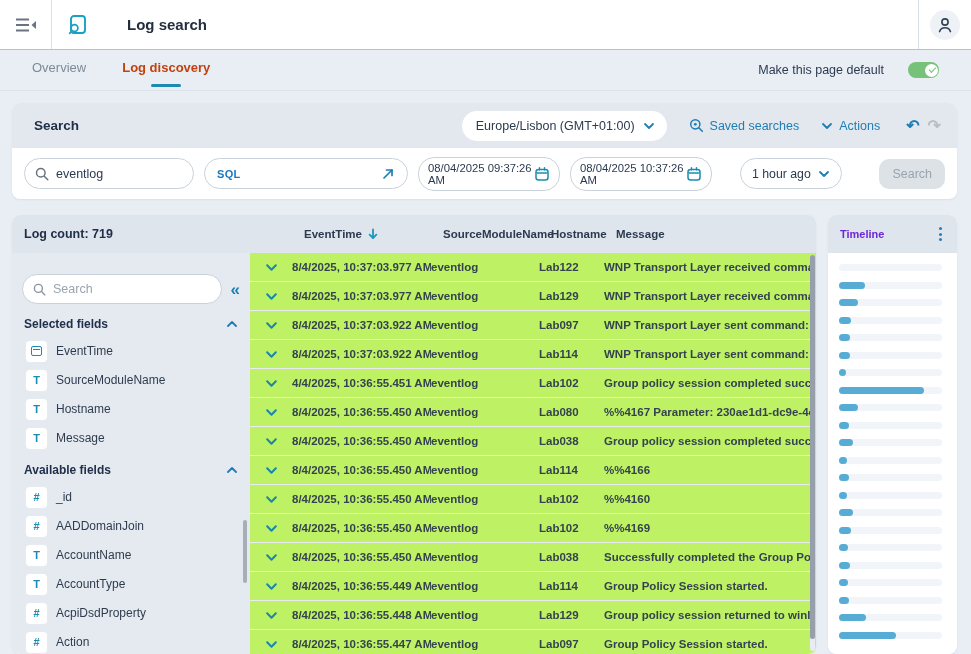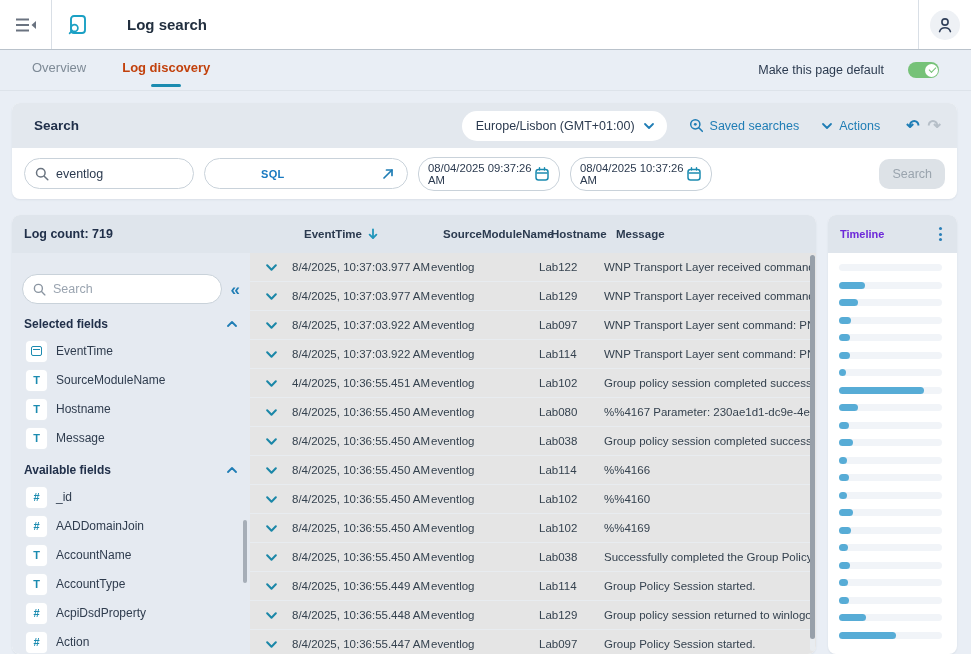--- a/index.html
+++ b/index.html
@@ -39,21 +39,21 @@
   .link-btn { display:flex; align-items:center; gap:6px; color:#1f7db5; font-size:12.5px; cursor:pointer; }
   .sc-header .gap { width:22px; }
   .history-ic { font-size:16px; font-weight:bold; line-height:1; cursor:pointer; padding:0 4px; }
   .undo { color:#1f7db5; }
   .redo { color:#b6bfc8; }
   .sc-body { height:51px; display:flex; align-items:center; gap:10px; padding:0 12px; }
   .inp { border:1px solid #c9d2da; border-radius:16px; height:31px; display:flex; align-items:center; background:#fff; }
   .query-box { width:170px; padding:0 10px; gap:7px; }
   .query-box input { border:none; outline:none; width:100%; font-size:12.5px; color:#2b3a4f; font-family:"Liberation Sans", sans-serif; background:transparent; }
   .sql-box { width:204px; padding:0 12px; justify-content:space-between; cursor:text; }
-  .sql-label { color:#1879c0; font-size:11px; font-weight:bold; letter-spacing:.3px;margin-left:44px; }
+  .sql-label { color:#1879c0; font-size:11px; font-weight:bold; letter-spacing:.3px; }
   .date-box { width:142px; padding:16px 9px; justify-content:space-between; font-size:11.3px; color:#2b3a4f; cursor:pointer; }
   .range-box { width:102px; padding:0 11px; justify-content:space-between; font-size:12.3px; color:#2b3a4f; cursor:pointer; margin-left:18px; }
   .search-btn { margin-left:auto; background:#dde2e7; color:#9aa4ae; font-size:12.5px; border:none; border-radius:10px; height:30px; padding:0 13px; font-family:"Liberation Sans", sans-serif; cursor:default; }
 
   
   .main-row { display:flex; gap:12px; margin-top:16px; height:439px; }
   .results-card { width:804px; display:flex; flex-direction:column; position:relative; }
   .rc-header { height:38px; background:#dfe5ec; display:flex; align-items:center; flex:none; }
   .rc-header .count-cell { width:238px; padding-left:12px; font-size:12.5px; font-weight:bold; color:#21304a; }
   .rc-body { flex:1; display:flex; min-height:0; }
@@ -71,21 +71,21 @@
   .field-list { display:flex; flex-direction:column; gap:5px; }
   .field-item { display:flex; align-items:center; gap:9px; height:24px; padding-left:4px; cursor:pointer; border-radius:4px; }
   .tile { width:21px; height:21px; background:#fff; border-radius:4px; box-shadow:0 0 0 1px #e6ebf1; display:flex; align-items:center; justify-content:center; color:#1b8bb0; font-size:11px; font-weight:bold; flex:none; }
   .tile i { display:none; }
   .tile.calendar i { display:block; width:11px; height:10px; border:1.5px solid #1b8bb0; border-radius:2px; position:relative; }
   .tile.calendar i::before { content:""; position:absolute; left:1px; right:1px; top:1.5px; height:1.5px; background:#1b8bb0; }
   .field-label { font-size:12px; color:#2f3c4e; white-space:nowrap; }
   .fp-scrollbar { position:absolute; right:3px; top:267px; width:4px; height:63px; background:#a6aeb8; border-radius:2px; cursor:grab; }
 
   
-  .log-table { flex:1; position:relative; overflow:hidden; background:#e5e5e5; }
+  .log-table { flex:1; position:relative; overflow:hidden; background:#bef264;font-weight:bold; }
   .t-grid { display:grid; grid-template-columns:42px 139px 108px 65px 1fr; align-items:center; }
   .t-head-wrap { position:absolute; top:0; left:238px; right:0; height:38px; display:grid; grid-template-columns:42px 139px 108px 65px 1fr; align-items:center; }
   .th { font-size:11.5px; font-weight:bold; color:#2b3a4f; white-space:nowrap; display:flex; align-items:center; gap:6px; cursor:pointer; }
   .t-rows { position:absolute; top:0; left:0; right:6px; bottom:0; overflow:hidden; }
   .t-row { height:29px; border-bottom:1px solid #e8ecf0; cursor:pointer; }
   .td { font-size:11.5px; color:#35424f; white-space:nowrap; overflow:hidden; }
   .expand-cell { display:flex; justify-content:center; }
   .tbl-scrollbar { position:absolute; top:2px; bottom:3px; right:1px; width:5px; background:#e8ecf0; border-radius:3px; }
   .tbl-scrollbar .thumb { position:absolute; top:0; width:5px; height:97%; background:#97a0aa; border-radius:3px; cursor:grab; }
 
@@ -225,20 +225,28 @@
           <span>08/04/2025 10:37:26 AM</span>
           <span>
             <svg width="16" height="16" viewBox="0 0 16 16">
               <rect x="2" y="3.5" width="12" height="10.5" rx="2.5" fill="none" stroke="#1b8bb0" stroke-width="1.5"></rect>
               <line x1="2.5" y1="7" x2="13.5" y2="7" stroke="#1b8bb0" stroke-width="1.4"></line>
               <line x1="5.5" y1="1.8" x2="5.5" y2="4" stroke="#1b8bb0" stroke-width="1.4" stroke-linecap="round"></line>
               <line x1="10.5" y1="1.8" x2="10.5" y2="4" stroke="#1b8bb0" stroke-width="1.4" stroke-linecap="round"></line>
             </svg>
           </span>
         </div>
+        <div class="inp range-box">
+          <span>1 hour ago</span>
+          <span>
+            <svg width="12" height="8" viewBox="0 0 12 8">
+                <polyline points="2,2 6,6 10,2" fill="none" stroke="#1f7db5" stroke-width="1.8" stroke-linecap="round" stroke-linejoin="round"></polyline>
+              </svg>
+          </span>
+        </div>
         <button class="search-btn">Search</button>
       </div>
     </section>
 
     <div class="main-row">
 
       <section class="card results-card">
         <div class="rc-header">
           <div class="count-cell">Log count: 719</div>
           <div style="flex:1; height:38px; position:relative;">

